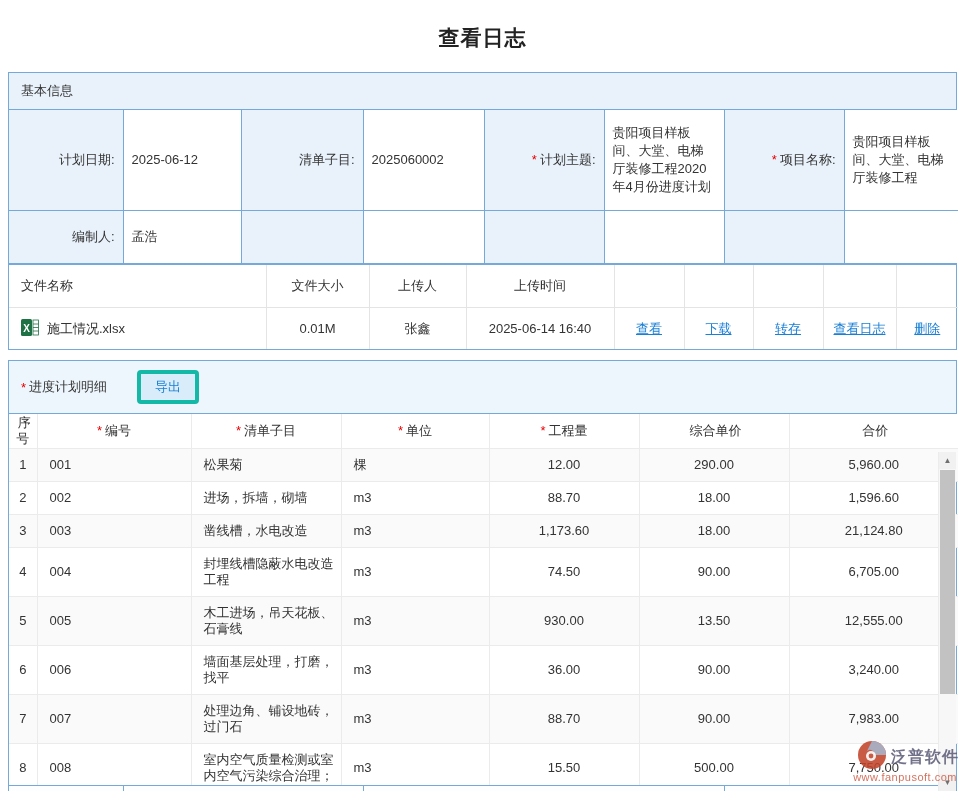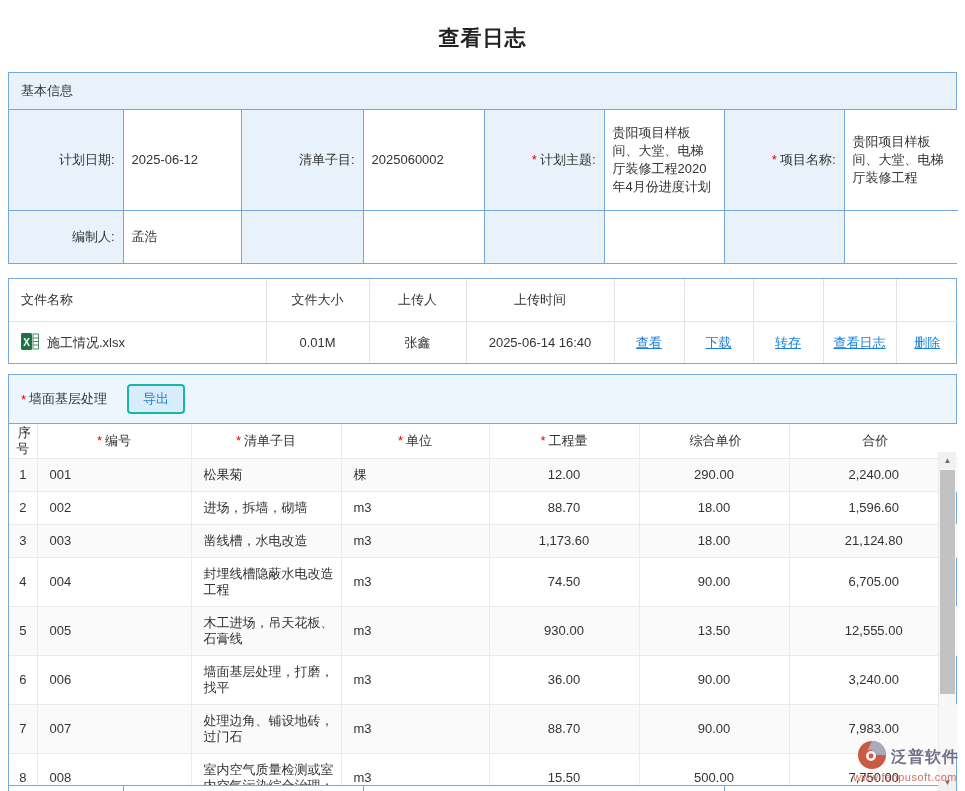--- a/index.html
+++ b/index.html
@@ -23,21 +23,21 @@
   
   .attach-table{border-style:hidden;}
   .attach-table th,.attach-table td{border:1px solid #e4e4e4;font-size:13px;
     font-weight:normal;color:#333;text-align:center;vertical-align:middle;}
   .attach-table th{height:40px;}
   .attach-table td{height:39px;}
   .attach-table .cell-left{text-align:left;padding-left:12px;}
   .attach-table a{color:#1a7fd6;text-decoration:underline;cursor:pointer;}
   .file-cell{display:flex;align-items:center;gap:8px;}
   
-  .export-btn{margin-left:20px;background:#d9ecf9;border:2px solid #14b8a6;color:#1a7fd4;
+  .export-btn{margin-left:30px;background:#d9ecf9;border:4px solid #14b8a6;color:#1a7fd4;
     font-size:13px;border-radius:4px;padding:4px 14px;cursor:pointer;
     font-family:"Liberation Sans",sans-serif;}
   .detail-table{border-style:hidden;}
   .detail-table th,.detail-table td{border:1px solid #ebebeb;font-size:13px;
     font-weight:normal;color:#333;vertical-align:middle;line-height:16px;
     word-break:break-all;}
   .detail-table th{height:31px;text-align:center;background:#fff;}
   .detail-table td{padding:8px 6px;}
   .detail-table tr:nth-child(even) td{background:#fafafa;}
   .td-center{text-align:center;}
@@ -55,21 +55,21 @@
     background:#fdfeff;border-top:1px solid #74a9d9;border-left:1px solid #74a9d9;
     border-right:1px solid #74a9d9;z-index:4;}
   .sliver-line{position:absolute;top:0;bottom:0;width:1px;background:#74a9d9;}
   
   .watermark{position:absolute;right:6px;top:740px;z-index:6;opacity:0.88;
     pointer-events:none;width:150px;}
   .wm-row{display:flex;align-items:center;gap:4px;justify-content:flex-end;}
   .wm-brand{font-size:16px;font-weight:bold;color:#5e5e79;letter-spacing:1px;}
   .wm-url{font-size:11px;color:#cf5f49;text-align:right;letter-spacing:0.5px;
     margin-top:-3px;margin-right:2px;}
-  .mb14{margin-bottom:14px;} .mb10{margin-bottom:10px;}
+  .mb14{} .mb10{margin-bottom:10px;}
 </style>
 </head>
 <body>
 
 <div class="page-title">查看日志</div>
 
 <div class="section mb14">
   <div class="section-strip">基本信息</div>
   <table class="basic-table">
     <colgroup>
@@ -157,21 +157,21 @@
       <td><a>查看日志</a></td>
       <td><a>删除</a></td>
     </tr>
   </tbody>
     </table>
 </div>
 
 <div class="section" style="position:relative;">
   <div class="section-strip strip-flex">
     <span class="req">*</span>
-    <span>墙面基层处理</span>
+    <span>进度计划明细</span>
     <button class="export-btn">导出</button>
   </div>
   <table class="detail-table">
     <colgroup>
       <col style="width:28px">
         <col style="width:154px">
         <col style="width:150px">
         <col style="width:148px">
       <col style="width:150px">
         <col style="width:150px">
@@ -187,21 +187,21 @@
       <th><span class="req"></span><span>综合单价</span></th>
       <th><span class="req"></span><span>合价</span></th>
     </tr>
     <tr>
       <td class="td-center">1</td>
       <td class="td-left">001</td>
       <td class="td-left">松果菊</td>
       <td class="td-left">棵</td>
       <td class="td-center">12.00</td>
       <td class="td-center">290.00</td>
-      <td class="td-center">2,240.00</td>
+      <td class="td-center">5,960.00</td>
     </tr>
     <tr>
       <td class="td-center">2</td>
       <td class="td-left">002</td>
       <td class="td-left">进场，拆墙，砌墙</td>
       <td class="td-left">m3</td>
       <td class="td-center">88.70</td>
       <td class="td-center">18.00</td>
       <td class="td-center">1,596.60</td>
     </tr>

